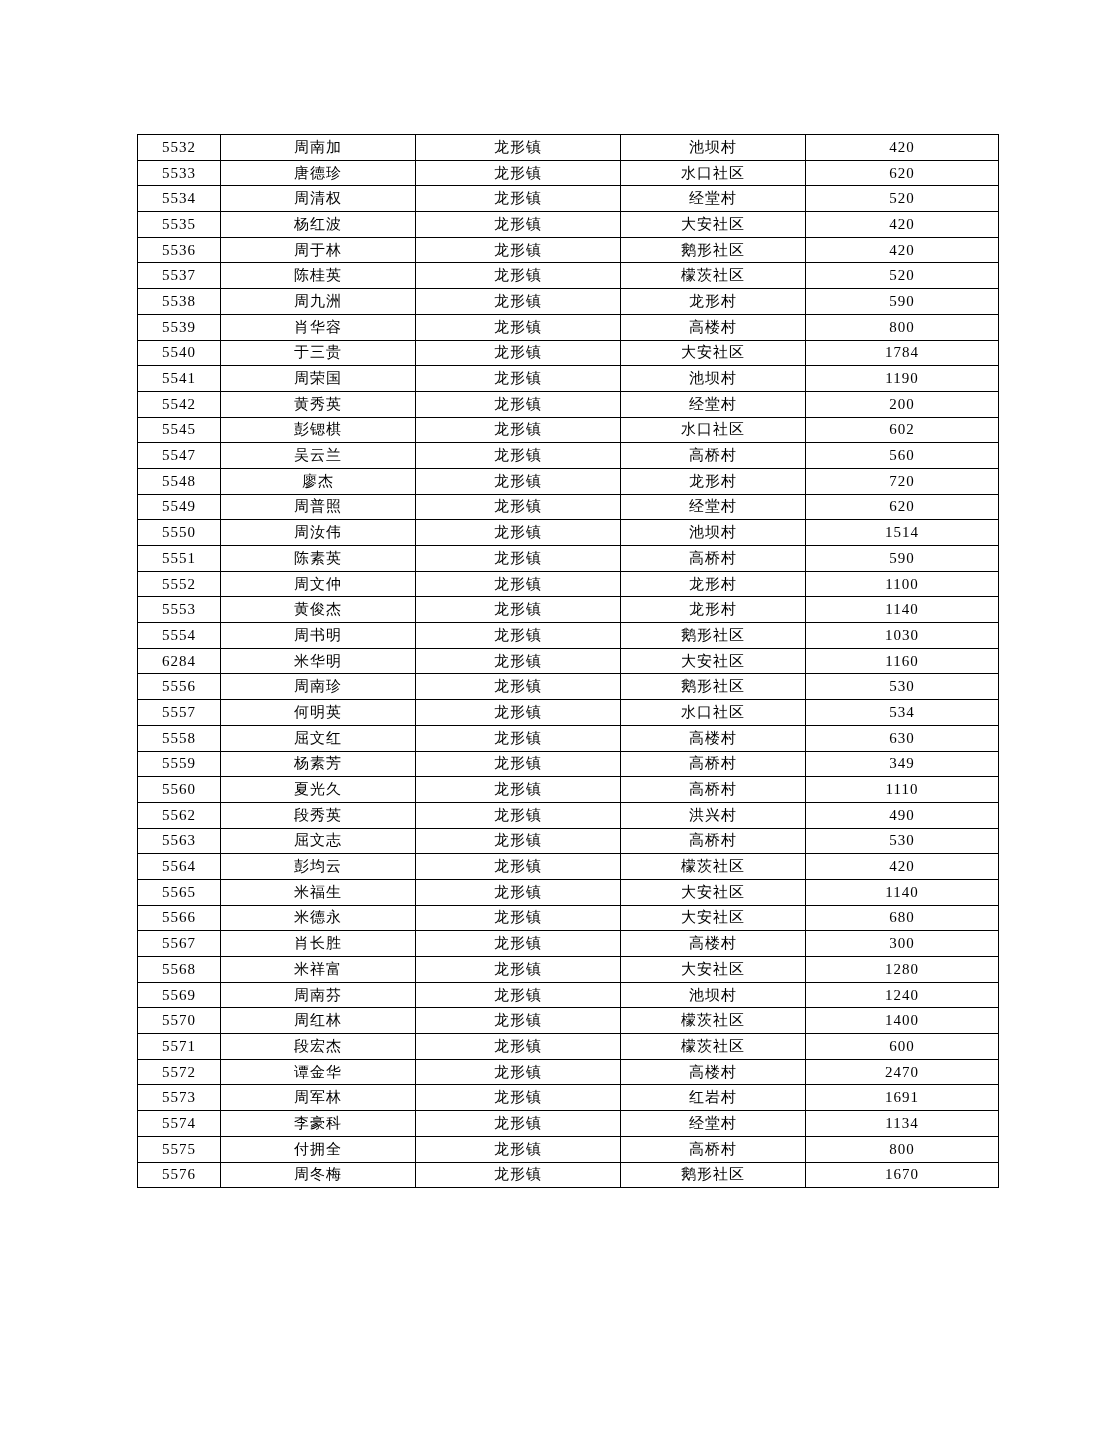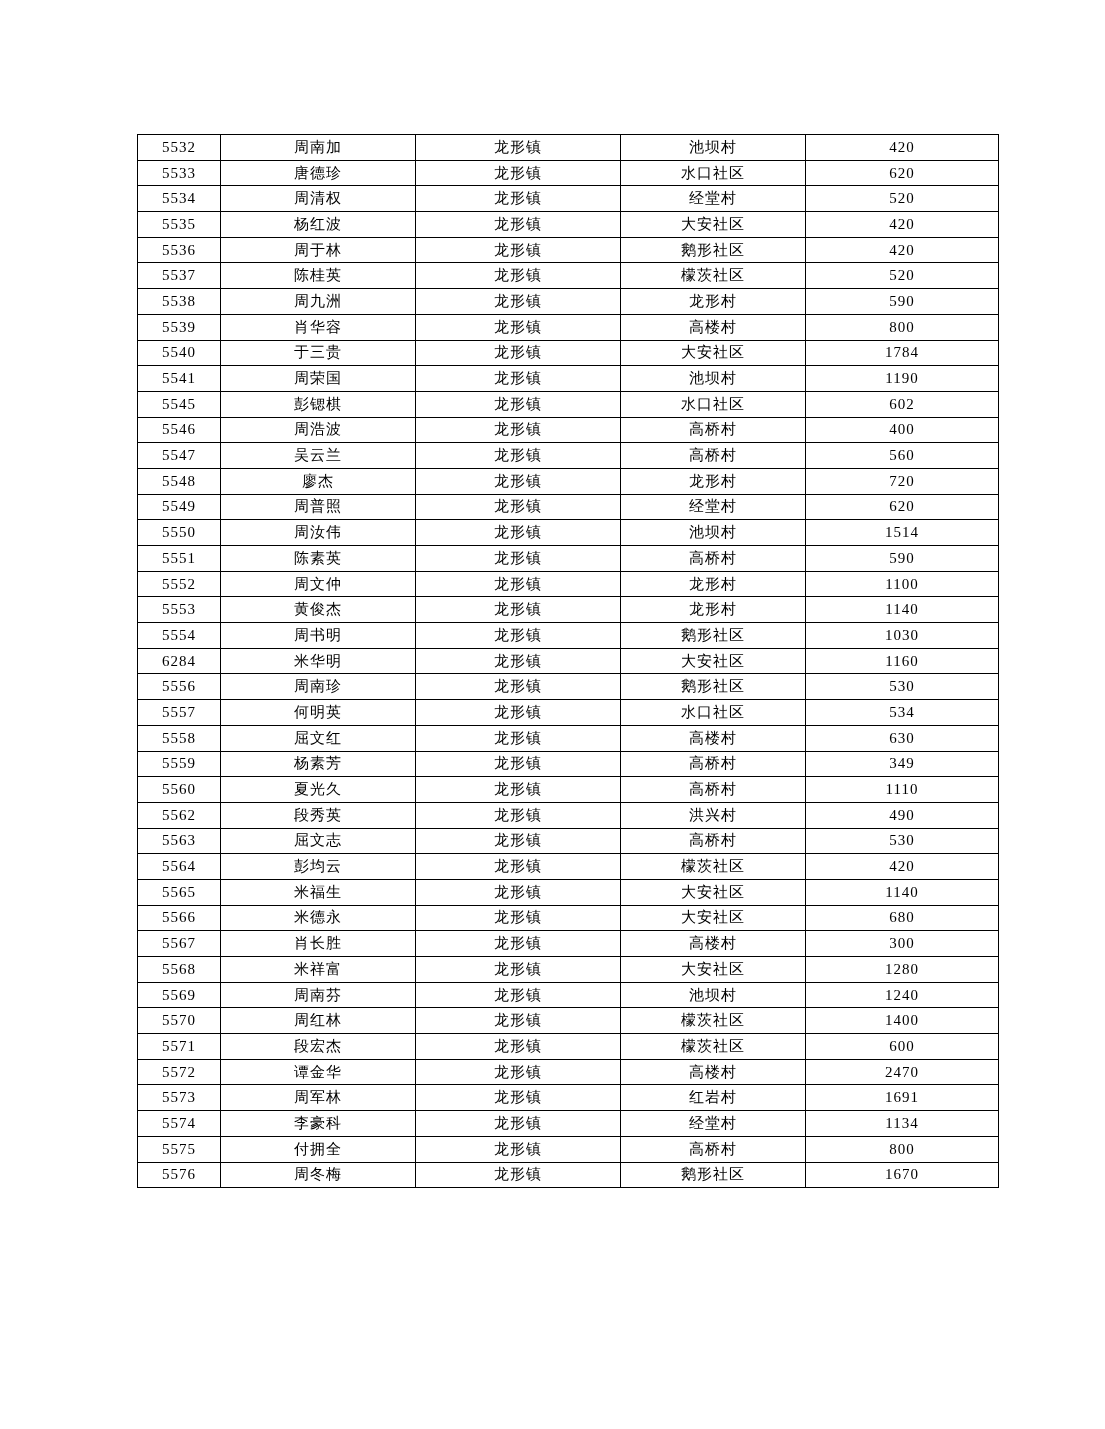--- a/index.html
+++ b/index.html
@@ -119,32 +119,32 @@
           <td>1784</td>
         </tr>
         <tr>
           <td>5541</td>
           <td>周荣国</td>
           <td>龙形镇</td>
           <td>池坝村</td>
           <td>1190</td>
         </tr>
         <tr>
+          <td>5542</td>
+          <td>黄秀英</td>
+          <td>龙形镇</td>
+          <td>经堂村</td>
+          <td>200</td>
+        </tr>
+        <tr>
           <td>5545</td>
           <td>彭锶棋</td>
           <td>龙形镇</td>
           <td>水口社区</td>
           <td>602</td>
-        </tr>
-        <tr>
-          <td>5546</td>
-          <td>周浩波</td>
-          <td>龙形镇</td>
-          <td>高桥村</td>
-          <td>400</td>
         </tr>
         <tr>
           <td>5547</td>
           <td>吴云兰</td>
           <td>龙形镇</td>
           <td>高桥村</td>
           <td>560</td>
         </tr>
         <tr>
           <td>5548</td>

